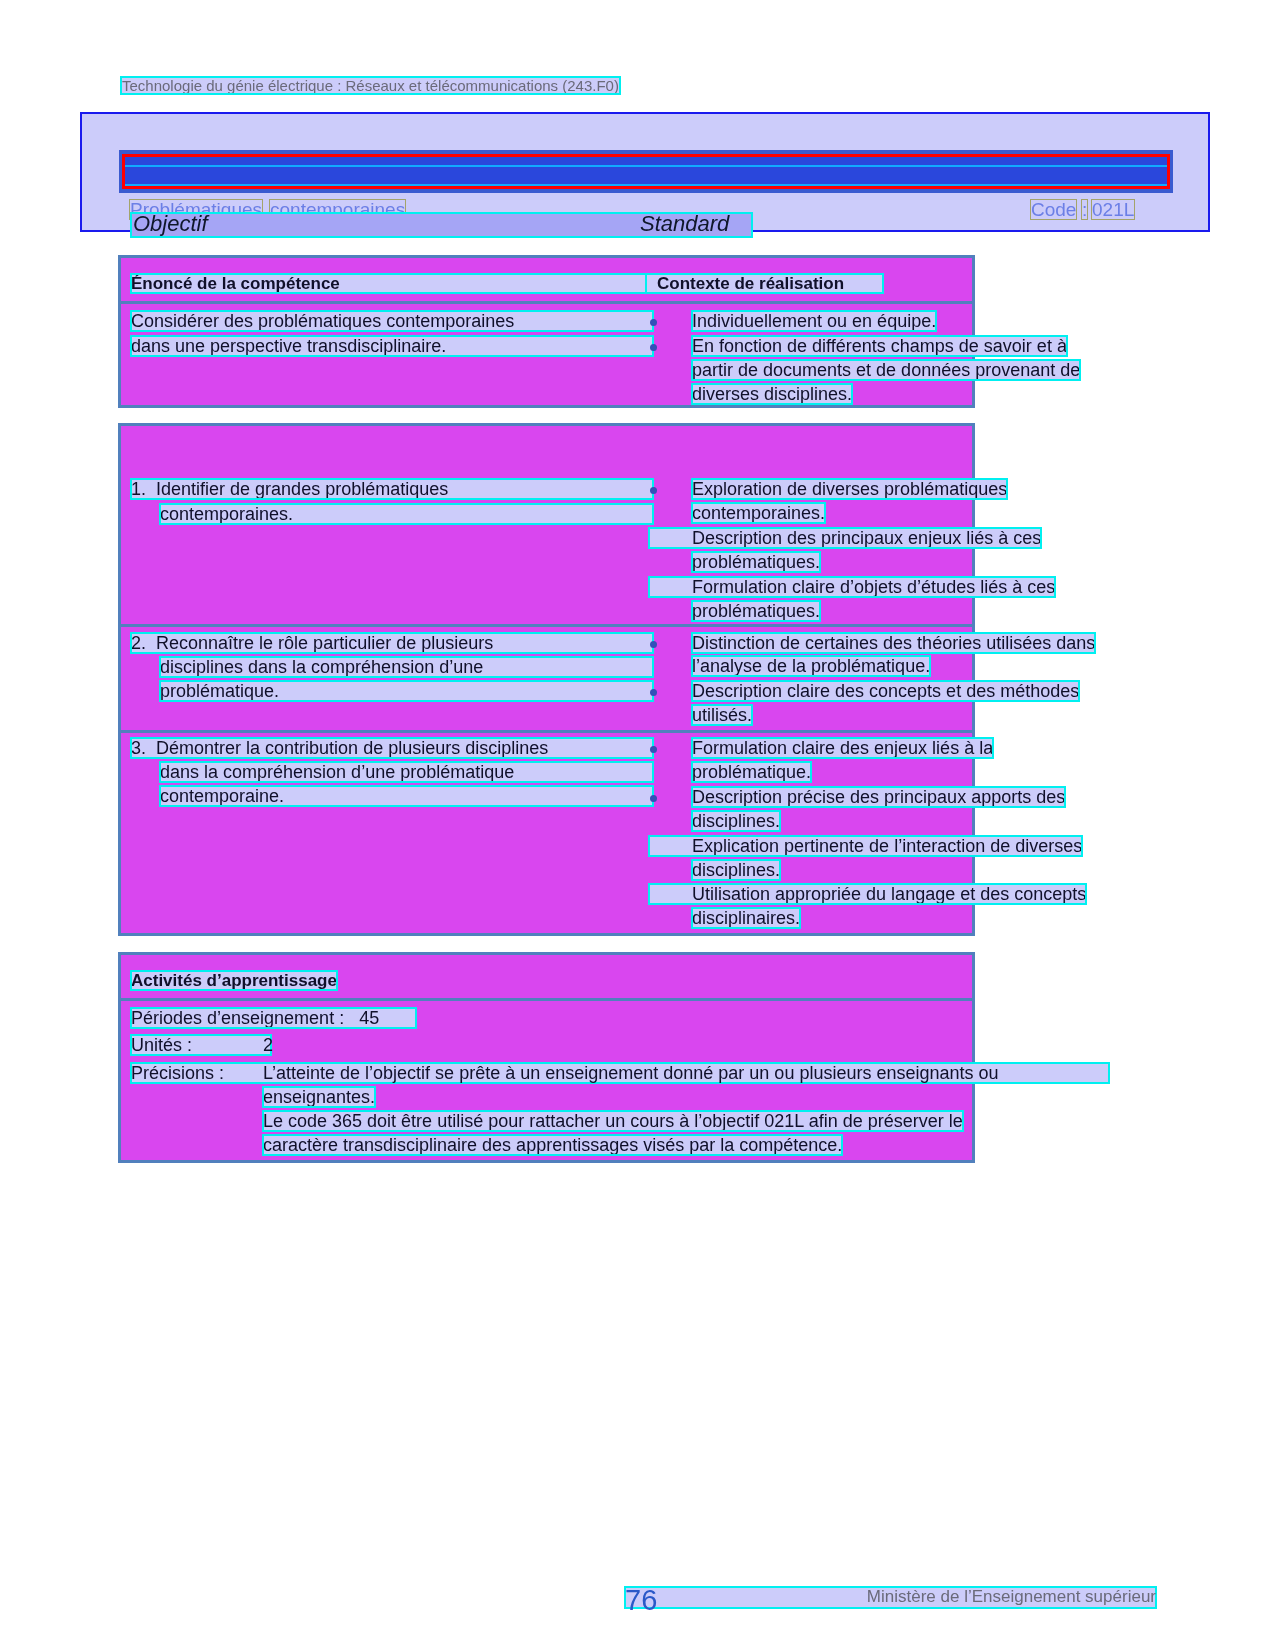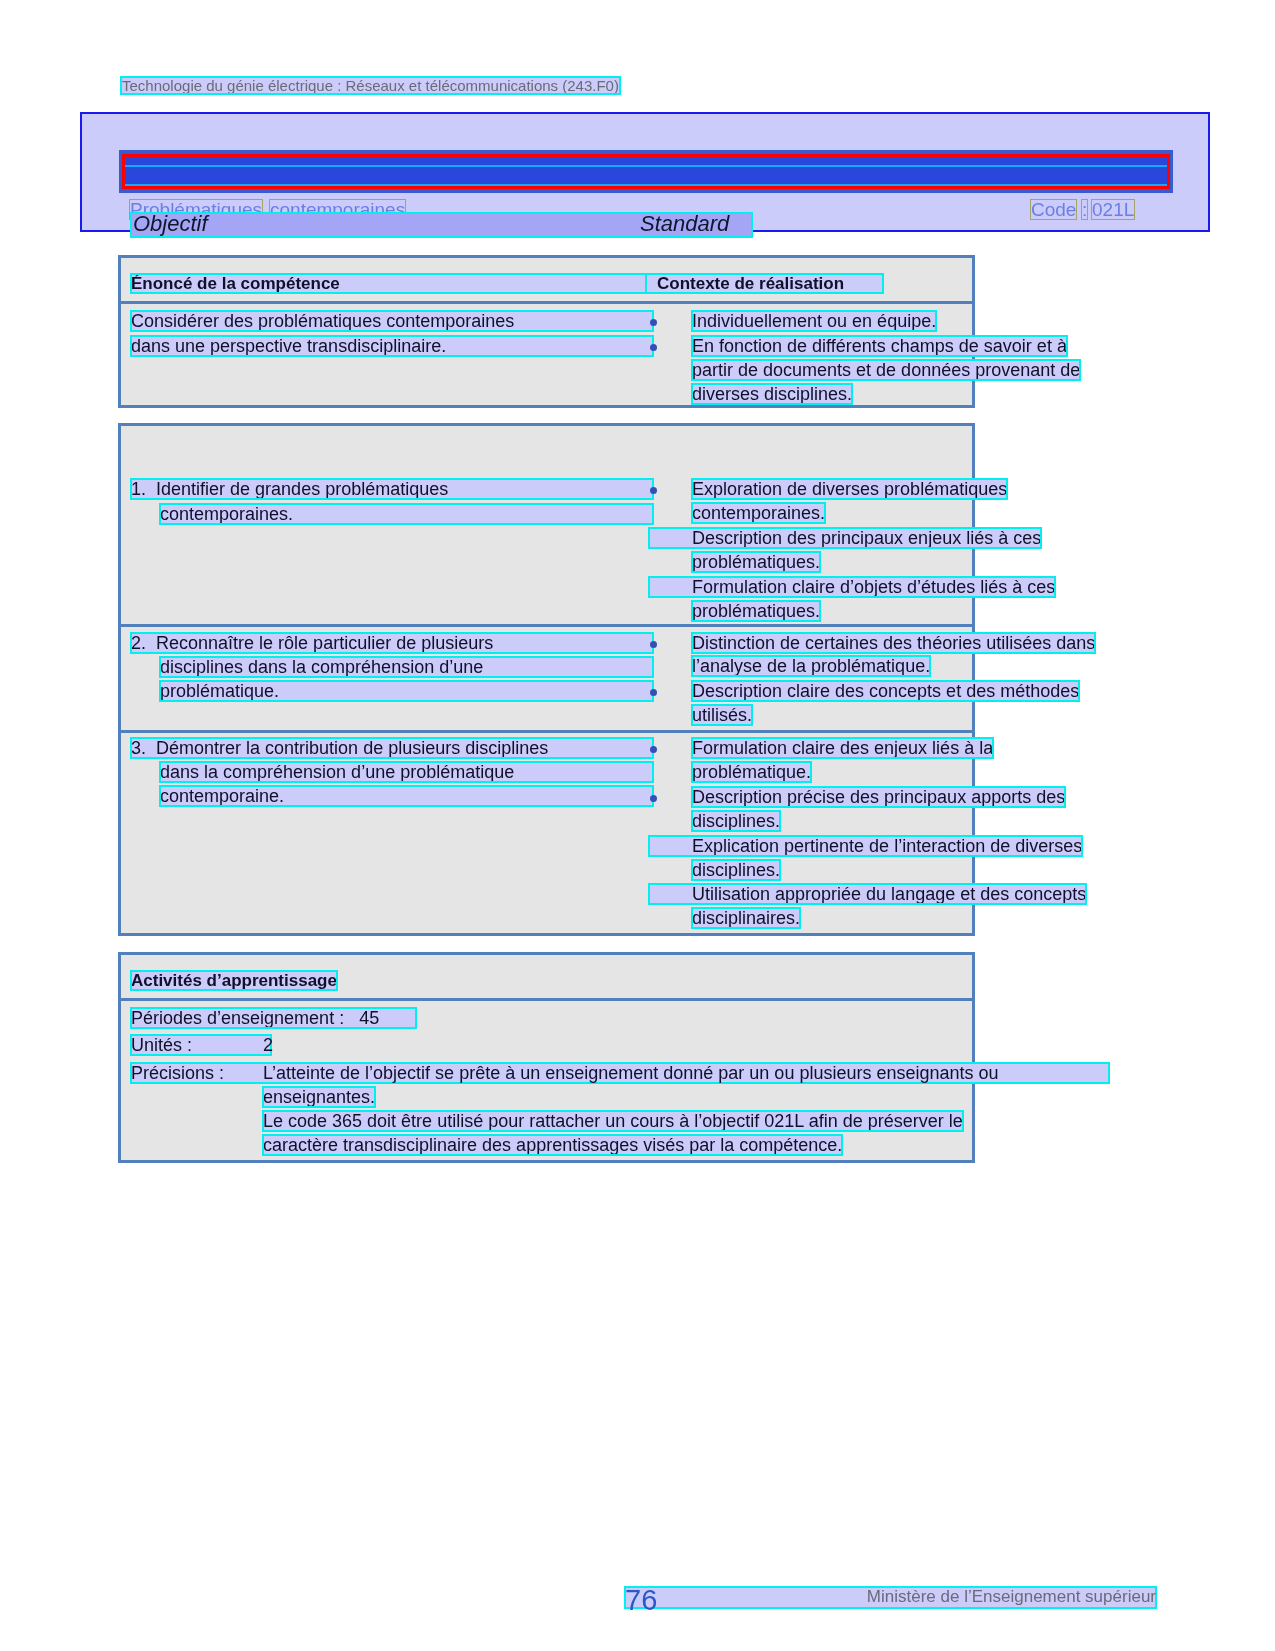--- a/index.html
+++ b/index.html
@@ -39,21 +39,21 @@
   #obj-labels {
     position: absolute; left: 131px; top: 213px; width: 621px; height: 24px;
     background: #a5a5f5; outline: 2px solid #00f0f0; outline-offset: -1px;
   }
   .obj-label {
     position: absolute; top: -2px; font-size: 22px; font-weight: normal; font-style: italic;
     color: #0f172a; white-space: nowrap;
   }
   .box {
     position: absolute; left: 118px; width: 857px;
-    border: 3px solid #5180bd; box-sizing: border-box; background: #e5e5e5;
+    border: 3px solid #5180bd; box-sizing: border-box; background: #d946ef;
   }
   .hrow { position: absolute; left: 0; right: 0; border-bottom: 3px solid #5180bd; }
   .rowdiv { position: absolute; left: 0; right: 0; border-top: 3px solid #5180bd; }
   .hdr {
     position: absolute; font-size: 17px; font-weight: bold; color: #10102a;
     white-space: nowrap; line-height: 19px;
   }
   .txt {
     position: absolute; font-size: 18px; color: #10102a; white-space: nowrap; line-height: 20px;
   }

